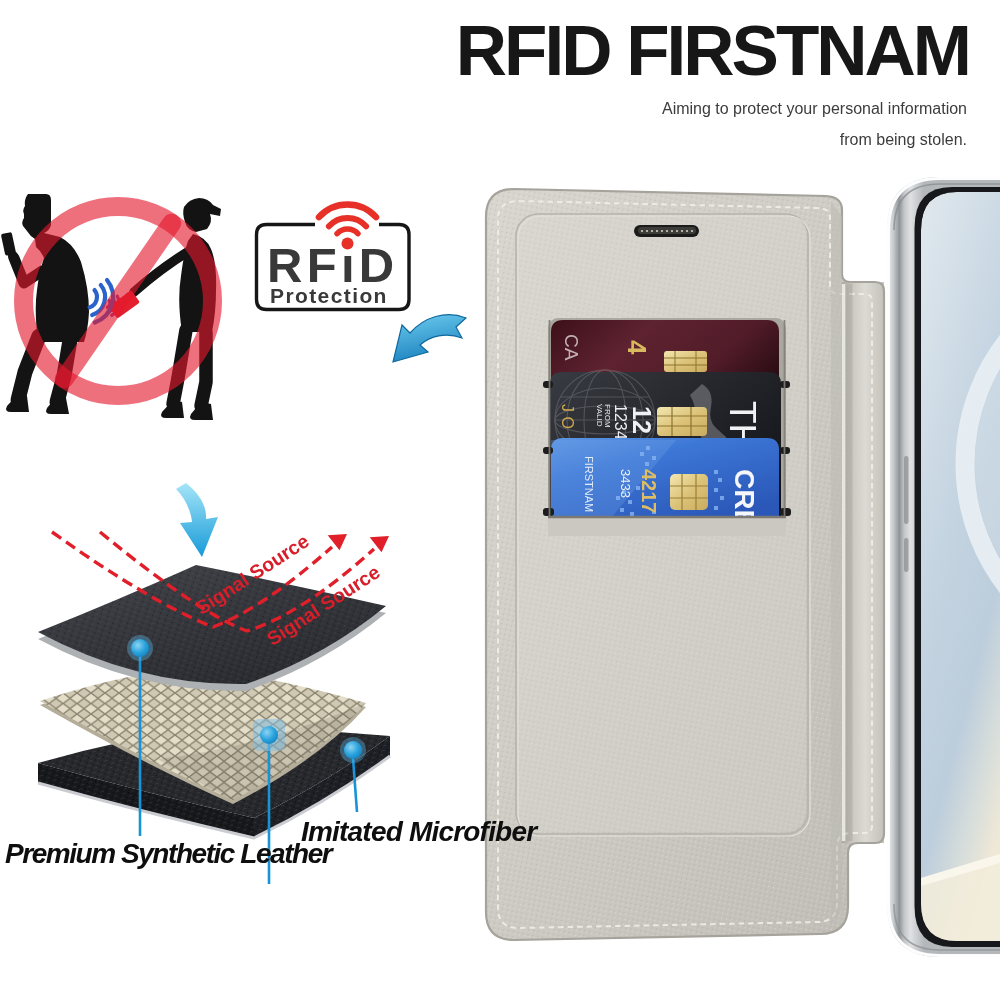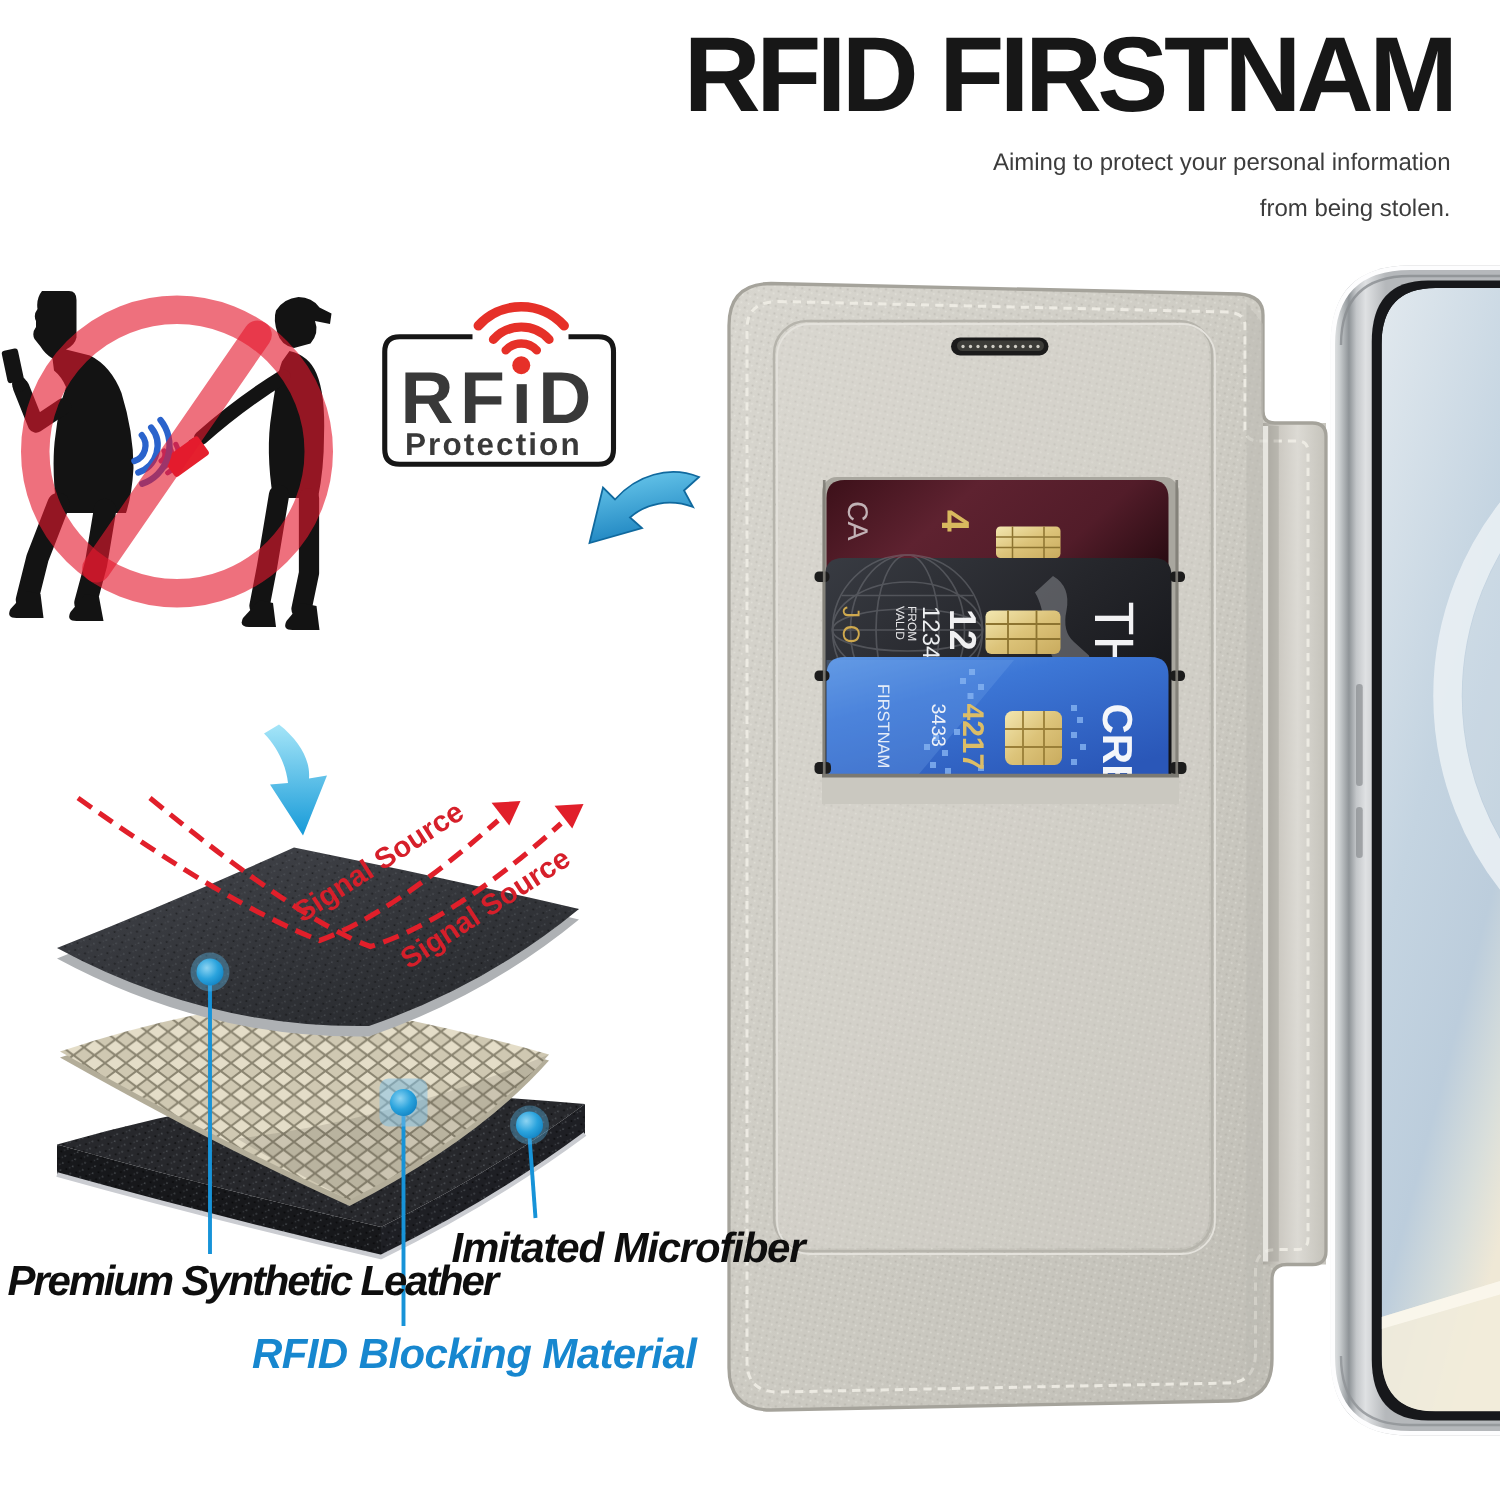--- a/index.html
+++ b/index.html
@@ -351,15 +351,14 @@
         <rect x="253" y="719" width="32" height="32" rx="6" fill="#7fc2ea" opacity="0.5"></rect>
         <circle cx="269" cy="735" r="9" fill="url(#dotg)"></circle>
         <circle cx="353" cy="750" r="13" fill="#5ab4e4" opacity="0.4"></circle>
         <circle cx="353" cy="750" r="9" fill="url(#dotg)"></circle>
       </g>
     </g>
   </svg>
   <div id="title">RFID FIRSTNAM</div>
   <div id="sub">Aiming to protect your personal information<br>from being stolen.</div>
   <div class="lbl" id="lbl1">Premium Synthetic Leather</div>
-  <div class="lbl" id="lbl2">RFID Blocking Material</div>
   <div class="lbl" id="lbl3">Imitated Microfiber</div>
 </div>
 
 </body></html>

